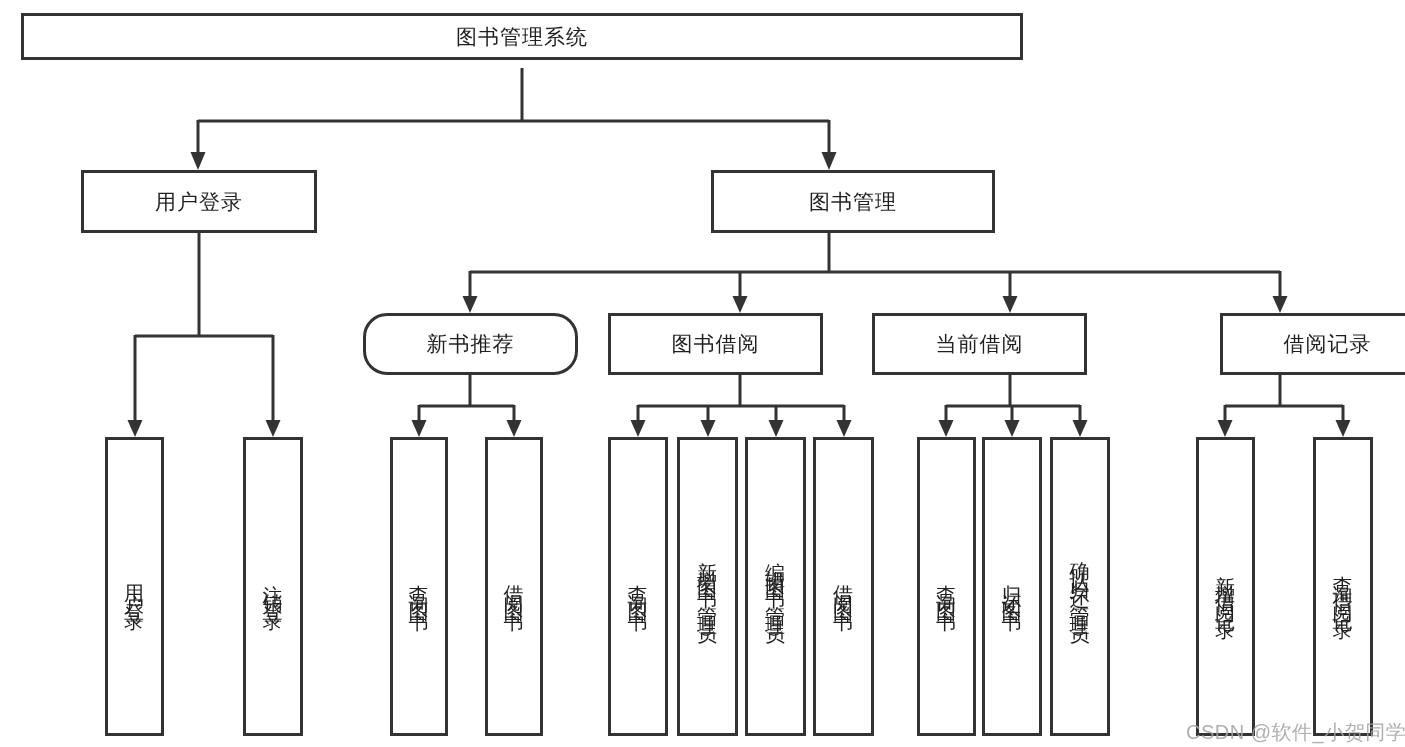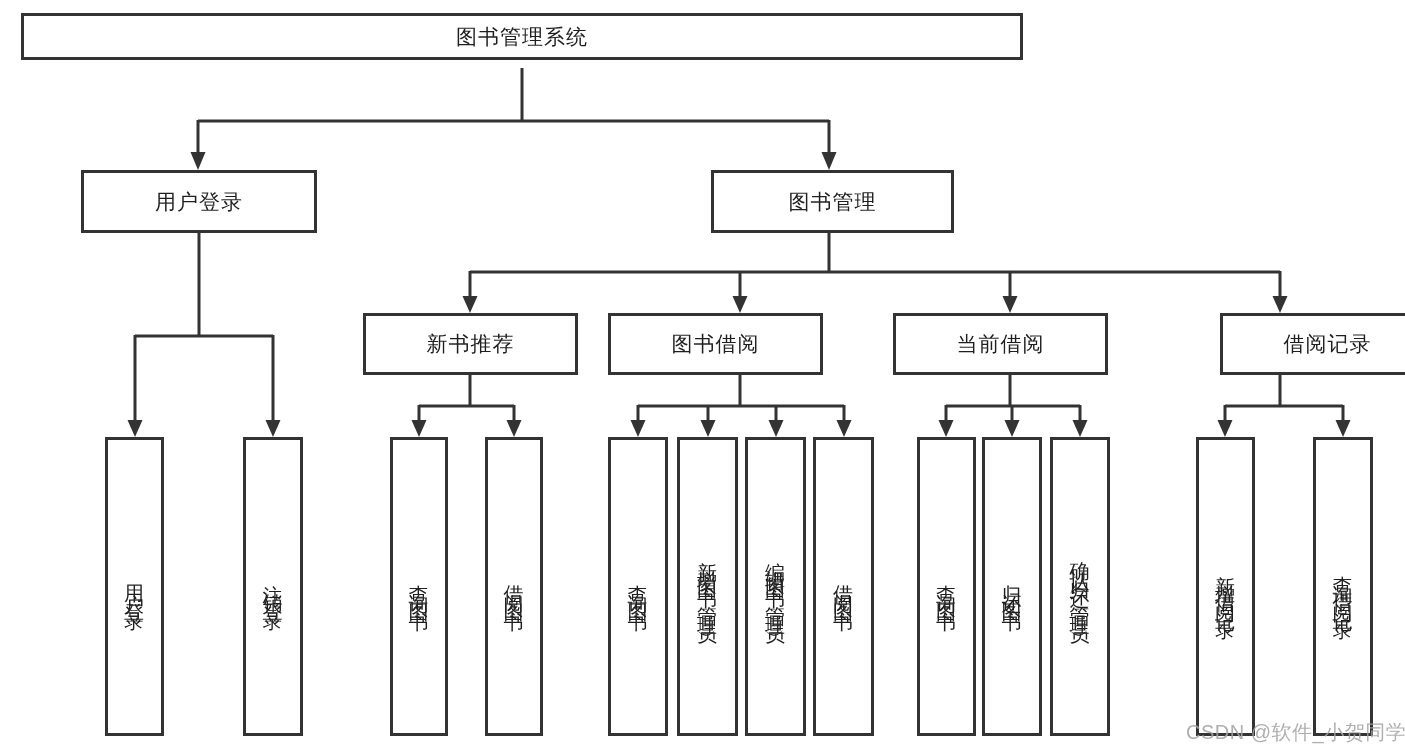--- a/index.html
+++ b/index.html
@@ -43,25 +43,25 @@
     top: 437px;
     height: 299px;
     writing-mode: vertical-rl;
     text-orientation: mixed;
     font-size: 20px;
     letter-spacing: 9px;
     line-height: 1;
   }
   .root-node   { left: 21px;  top: 13px;  width: 1002px; height: 47px; }
   .l2-login    { left: 81px;  top: 170px; width: 236px;  height: 63px; }
-  .l2-mgmt     { left: 711px; top: 170px; width: 243px;  height: 63px; }
+  .l2-mgmt     { left: 711px; top: 170px; width: 284px;  height: 63px; }
   .l3          { top: 313px;  height: 62px; width: 215px; }
-  .l3-newbook  { left: 363px; }
+  .l3-newbook  { left: 363px; border-radius: 24px; }
   .l3-borrow   { left: 608px; text-align: right; }
-  .l3-current  { left: 893px; }
+  .l3-current  { left: 872px; }
   .l3-records  { left: 1173px; margin-left: 47px; }
   .v-login1    { left: 105px;  width: 59px; }
   .v-logout    { left: 243px;  width: 60px; }
   .v-query1    { left: 390px;  width: 58px; }
   .v-borrow1   { left: 485px;  width: 58px; }
   .v-query2    { left: 608px;  width: 60px; }
   .v-addbook   { left: 677px;  width: 61px; }
   .v-editbook  { left: 745px;  width: 61px; }
   .v-borrow2   { left: 813px;  width: 61px; }
   .v-query3    { left: 917px;  width: 59px; }

